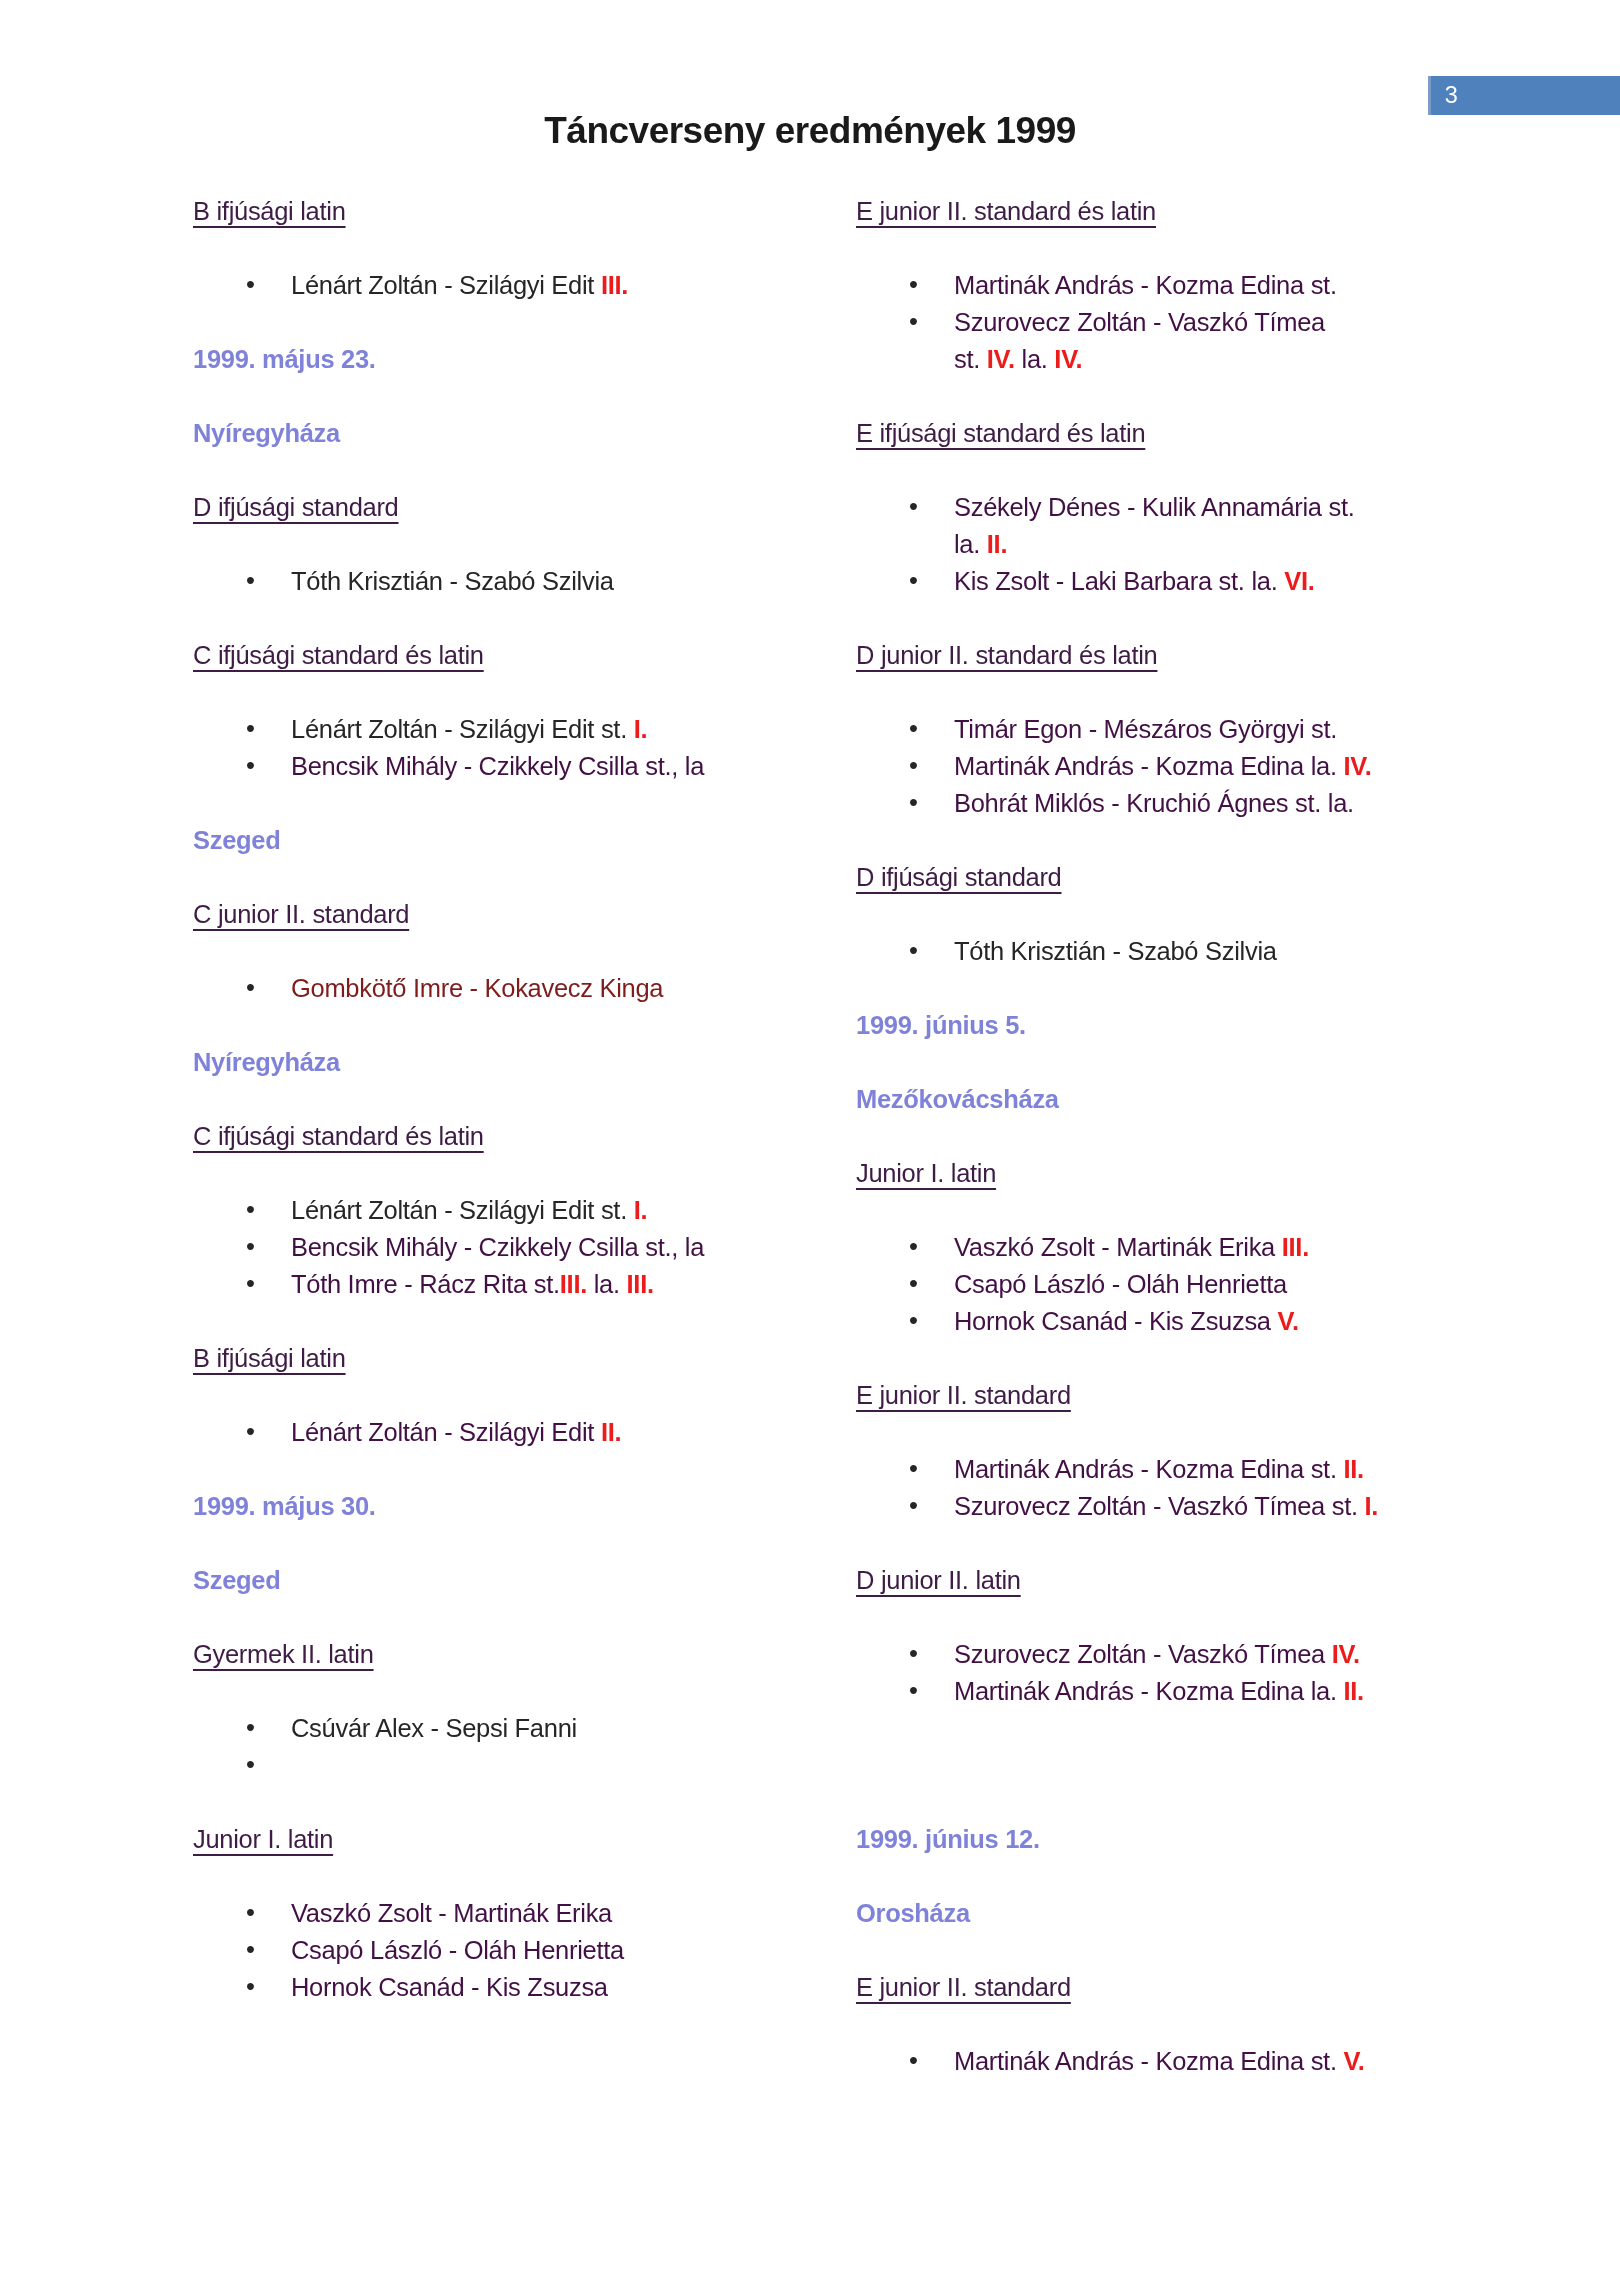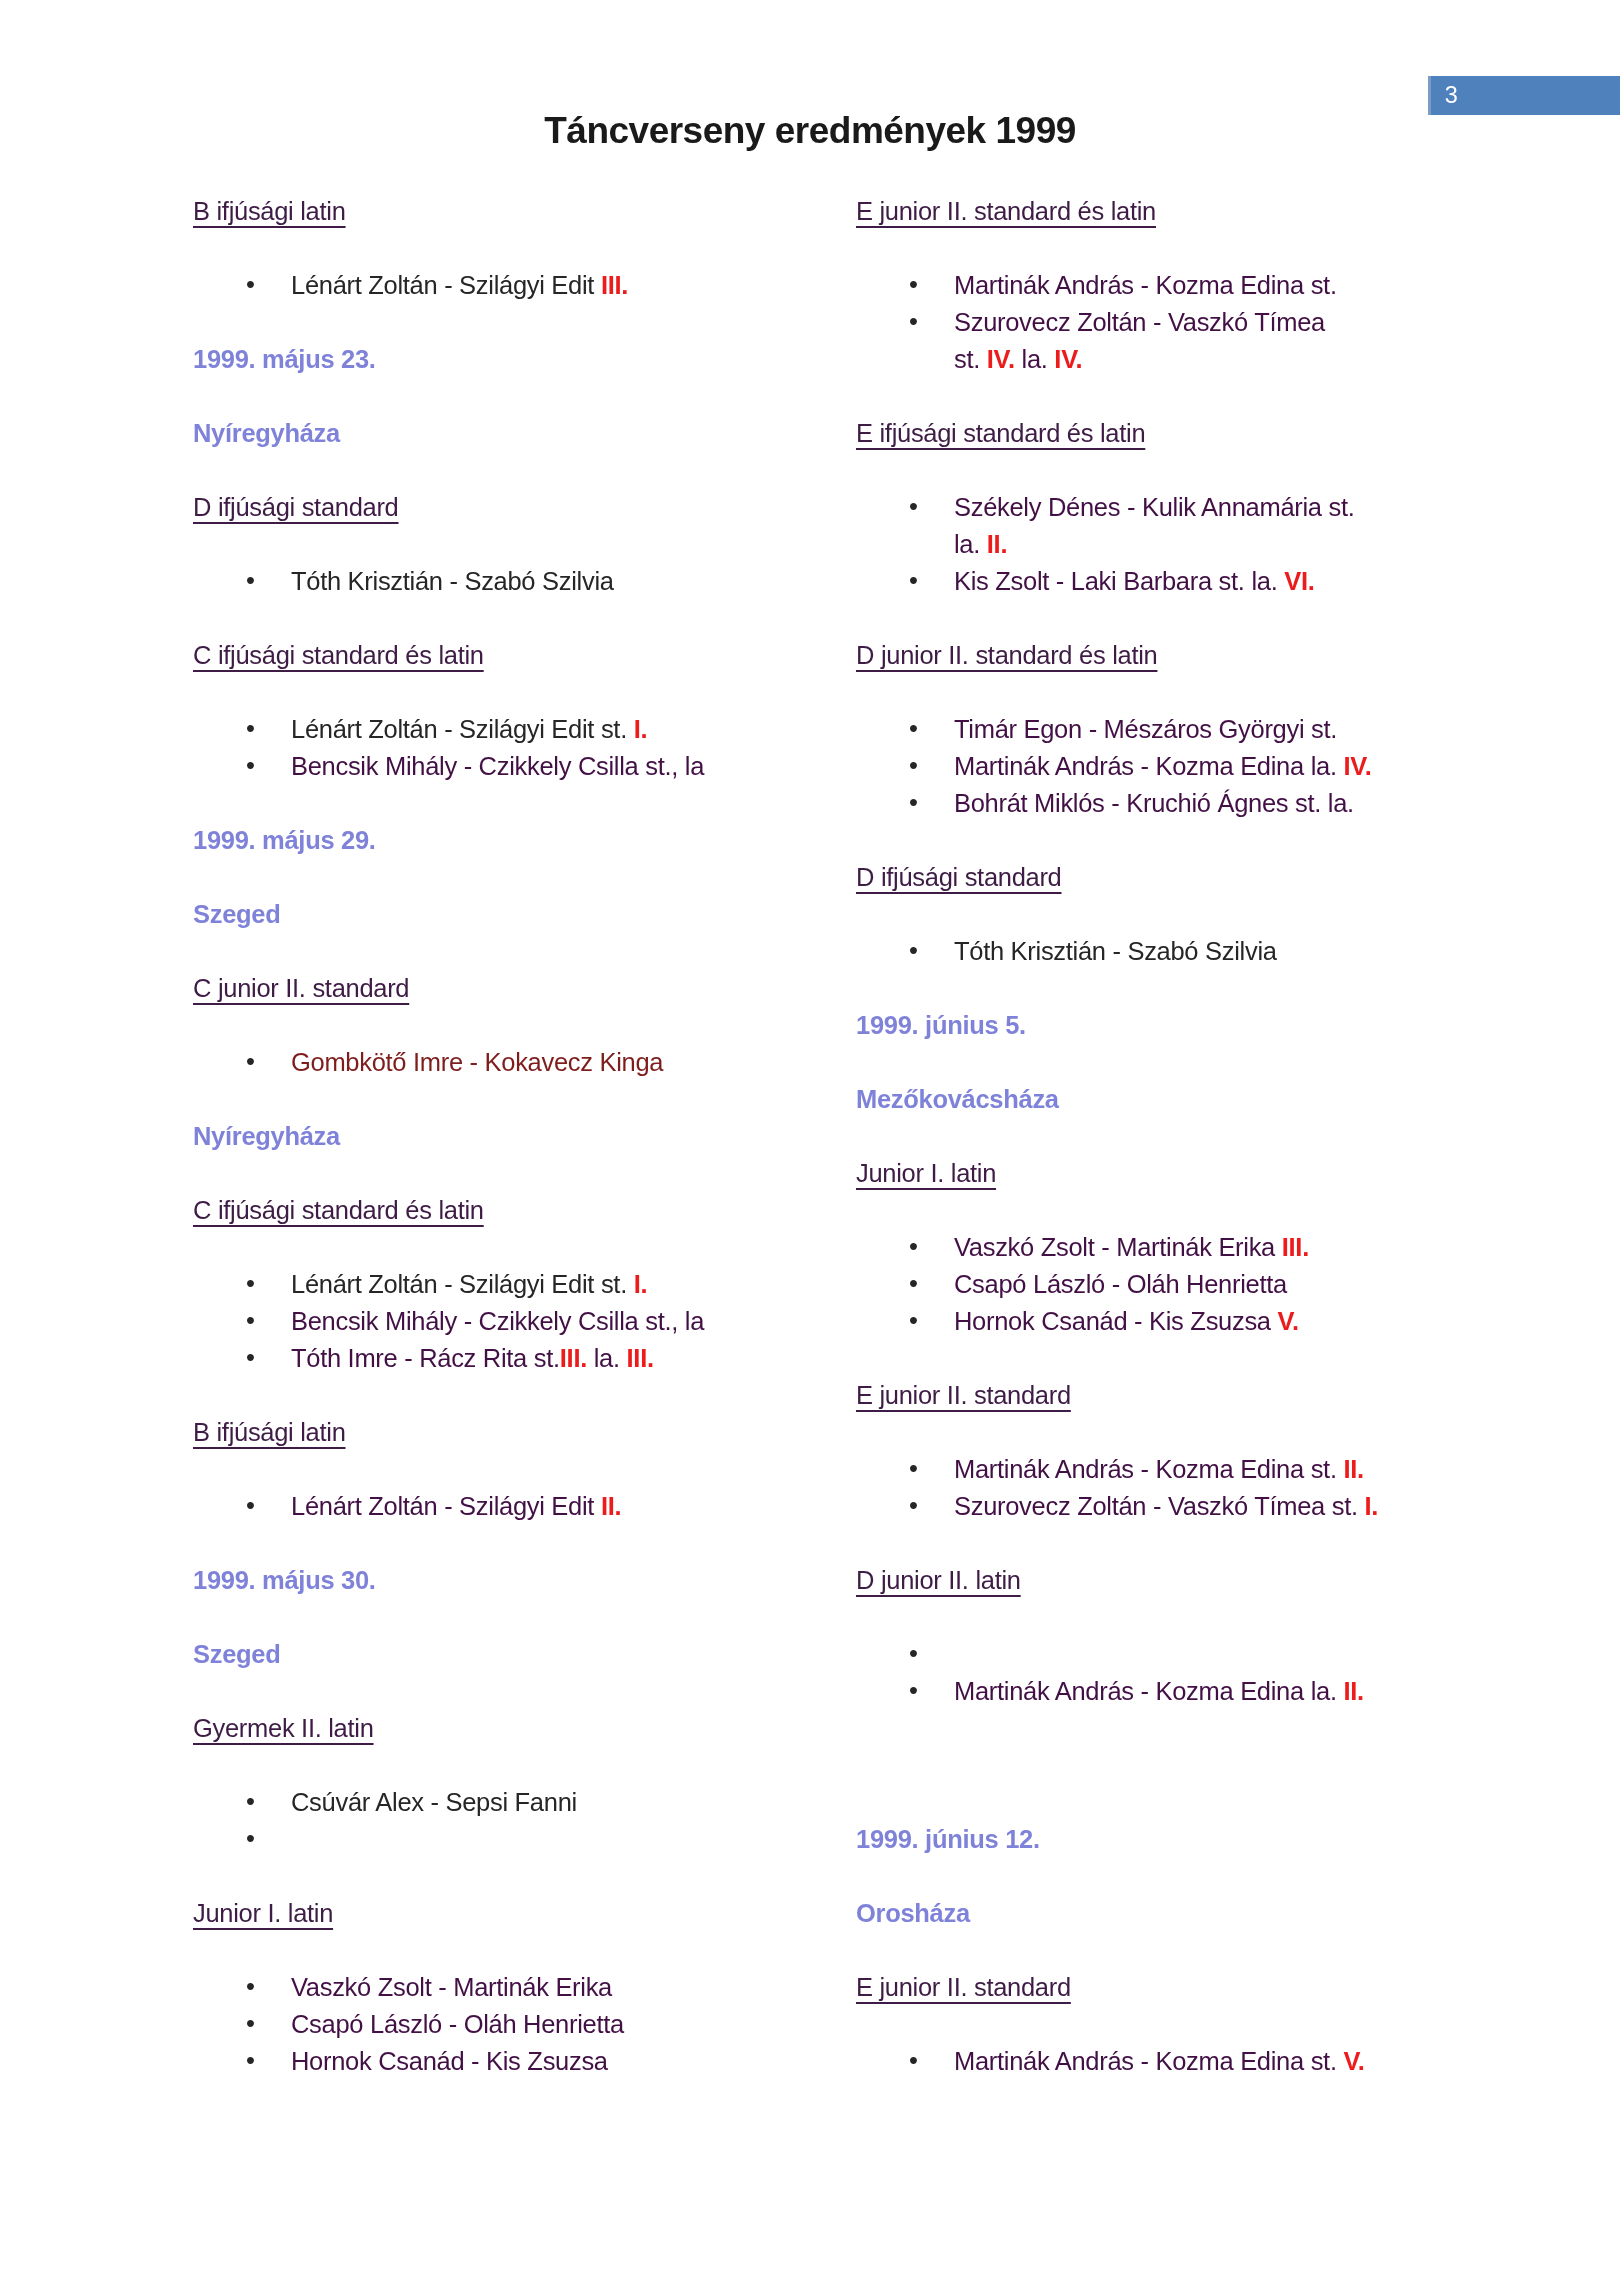--- a/index.html
+++ b/index.html
@@ -64,21 +64,20 @@
       </div>
       <div class="block category" style="color: rgb(62, 28, 69);">C ifjúsági standard és latin</div>
       <div class="block item">
         <span class="dot" style="color: rgb(38, 38, 38);">•</span>
         <div class="line"><span class="seg" style="color: rgb(38, 38, 38);">Lénárt Zoltán - Szilágyi Edit st. </span><span class="seg-red" style="color: rgb(237, 28, 28);">I.</span></div>
       </div>
       <div class="block item">
         <span class="dot" style="color: rgb(38, 38, 38);">•</span>
         <div class="line"><span class="seg" style="color: rgb(66, 16, 69);">Bencsik Mihály - Czikkely Csilla st., la</span></div>
       </div>
-      <div class="block date" style="color: rgb(127, 130, 217);">1999. május 29.</div>
       <div class="block city" style="color: rgb(127, 130, 217);">Szeged</div>
       <div class="block category" style="color: rgb(62, 28, 69);">C junior II. standard</div>
       <div class="block item">
         <span class="dot" style="color: rgb(38, 38, 38);">•</span>
         <div class="line"><span class="seg" style="color: #7f1d1d; text-align: right;">Gombkötő Imre - Kokavecz Kinga</span></div>
       </div>
       <div class="block city" style="color: rgb(127, 130, 217);">Nyíregyháza</div>
       <div class="block category" style="color: rgb(62, 28, 69);">C ifjúsági standard és latin</div>
       <div class="block item">
         <span class="dot" style="color: rgb(38, 38, 38);">•</span>
@@ -180,20 +179,21 @@
         <span class="dot" style="color: rgb(38, 38, 38);">•</span>
         <div class="line"><span class="seg" style="color: rgb(66, 16, 69);">Martinák András - Kozma Edina st. </span><span class="seg-red" style="color: rgb(237, 28, 28);">II.</span></div>
       </div>
       <div class="block item">
         <span class="dot" style="color: rgb(38, 38, 38);">•</span>
         <div class="line"><span class="seg" style="color: rgb(66, 16, 69);">Szurovecz Zoltán - Vaszkó Tímea st. </span><span class="seg-red" style="color: rgb(237, 28, 28);">I.</span></div>
       </div>
       <div class="block category" style="color: rgb(62, 28, 69);">D junior II. latin</div>
       <div class="block item">
         <span class="dot" style="color: rgb(38, 38, 38);">•</span>
+        <div class="line"><span class="seg" style="color: rgb(66, 16, 69);">Szurovecz Zoltán - Vaszkó Tímea </span><span class="seg-red" style="color: rgb(237, 28, 28);">IV.</span></div>
       </div>
       <div class="block item">
         <span class="dot" style="color: rgb(38, 38, 38);">•</span>
         <div class="line"><span class="seg" style="color: rgb(66, 16, 69);">Martinák András - Kozma Edina la. </span><span class="seg-red" style="color: rgb(237, 28, 28);">II.</span></div>
       </div>
       <div class="block spacer"></div>
       <div class="block date" style="color: rgb(127, 130, 217);">1999. június 12.</div>
       <div class="block city" style="color: rgb(127, 130, 217);">Orosháza</div>
       <div class="block category" style="color: rgb(62, 28, 69);">E junior II. standard</div>
       <div class="block item">

